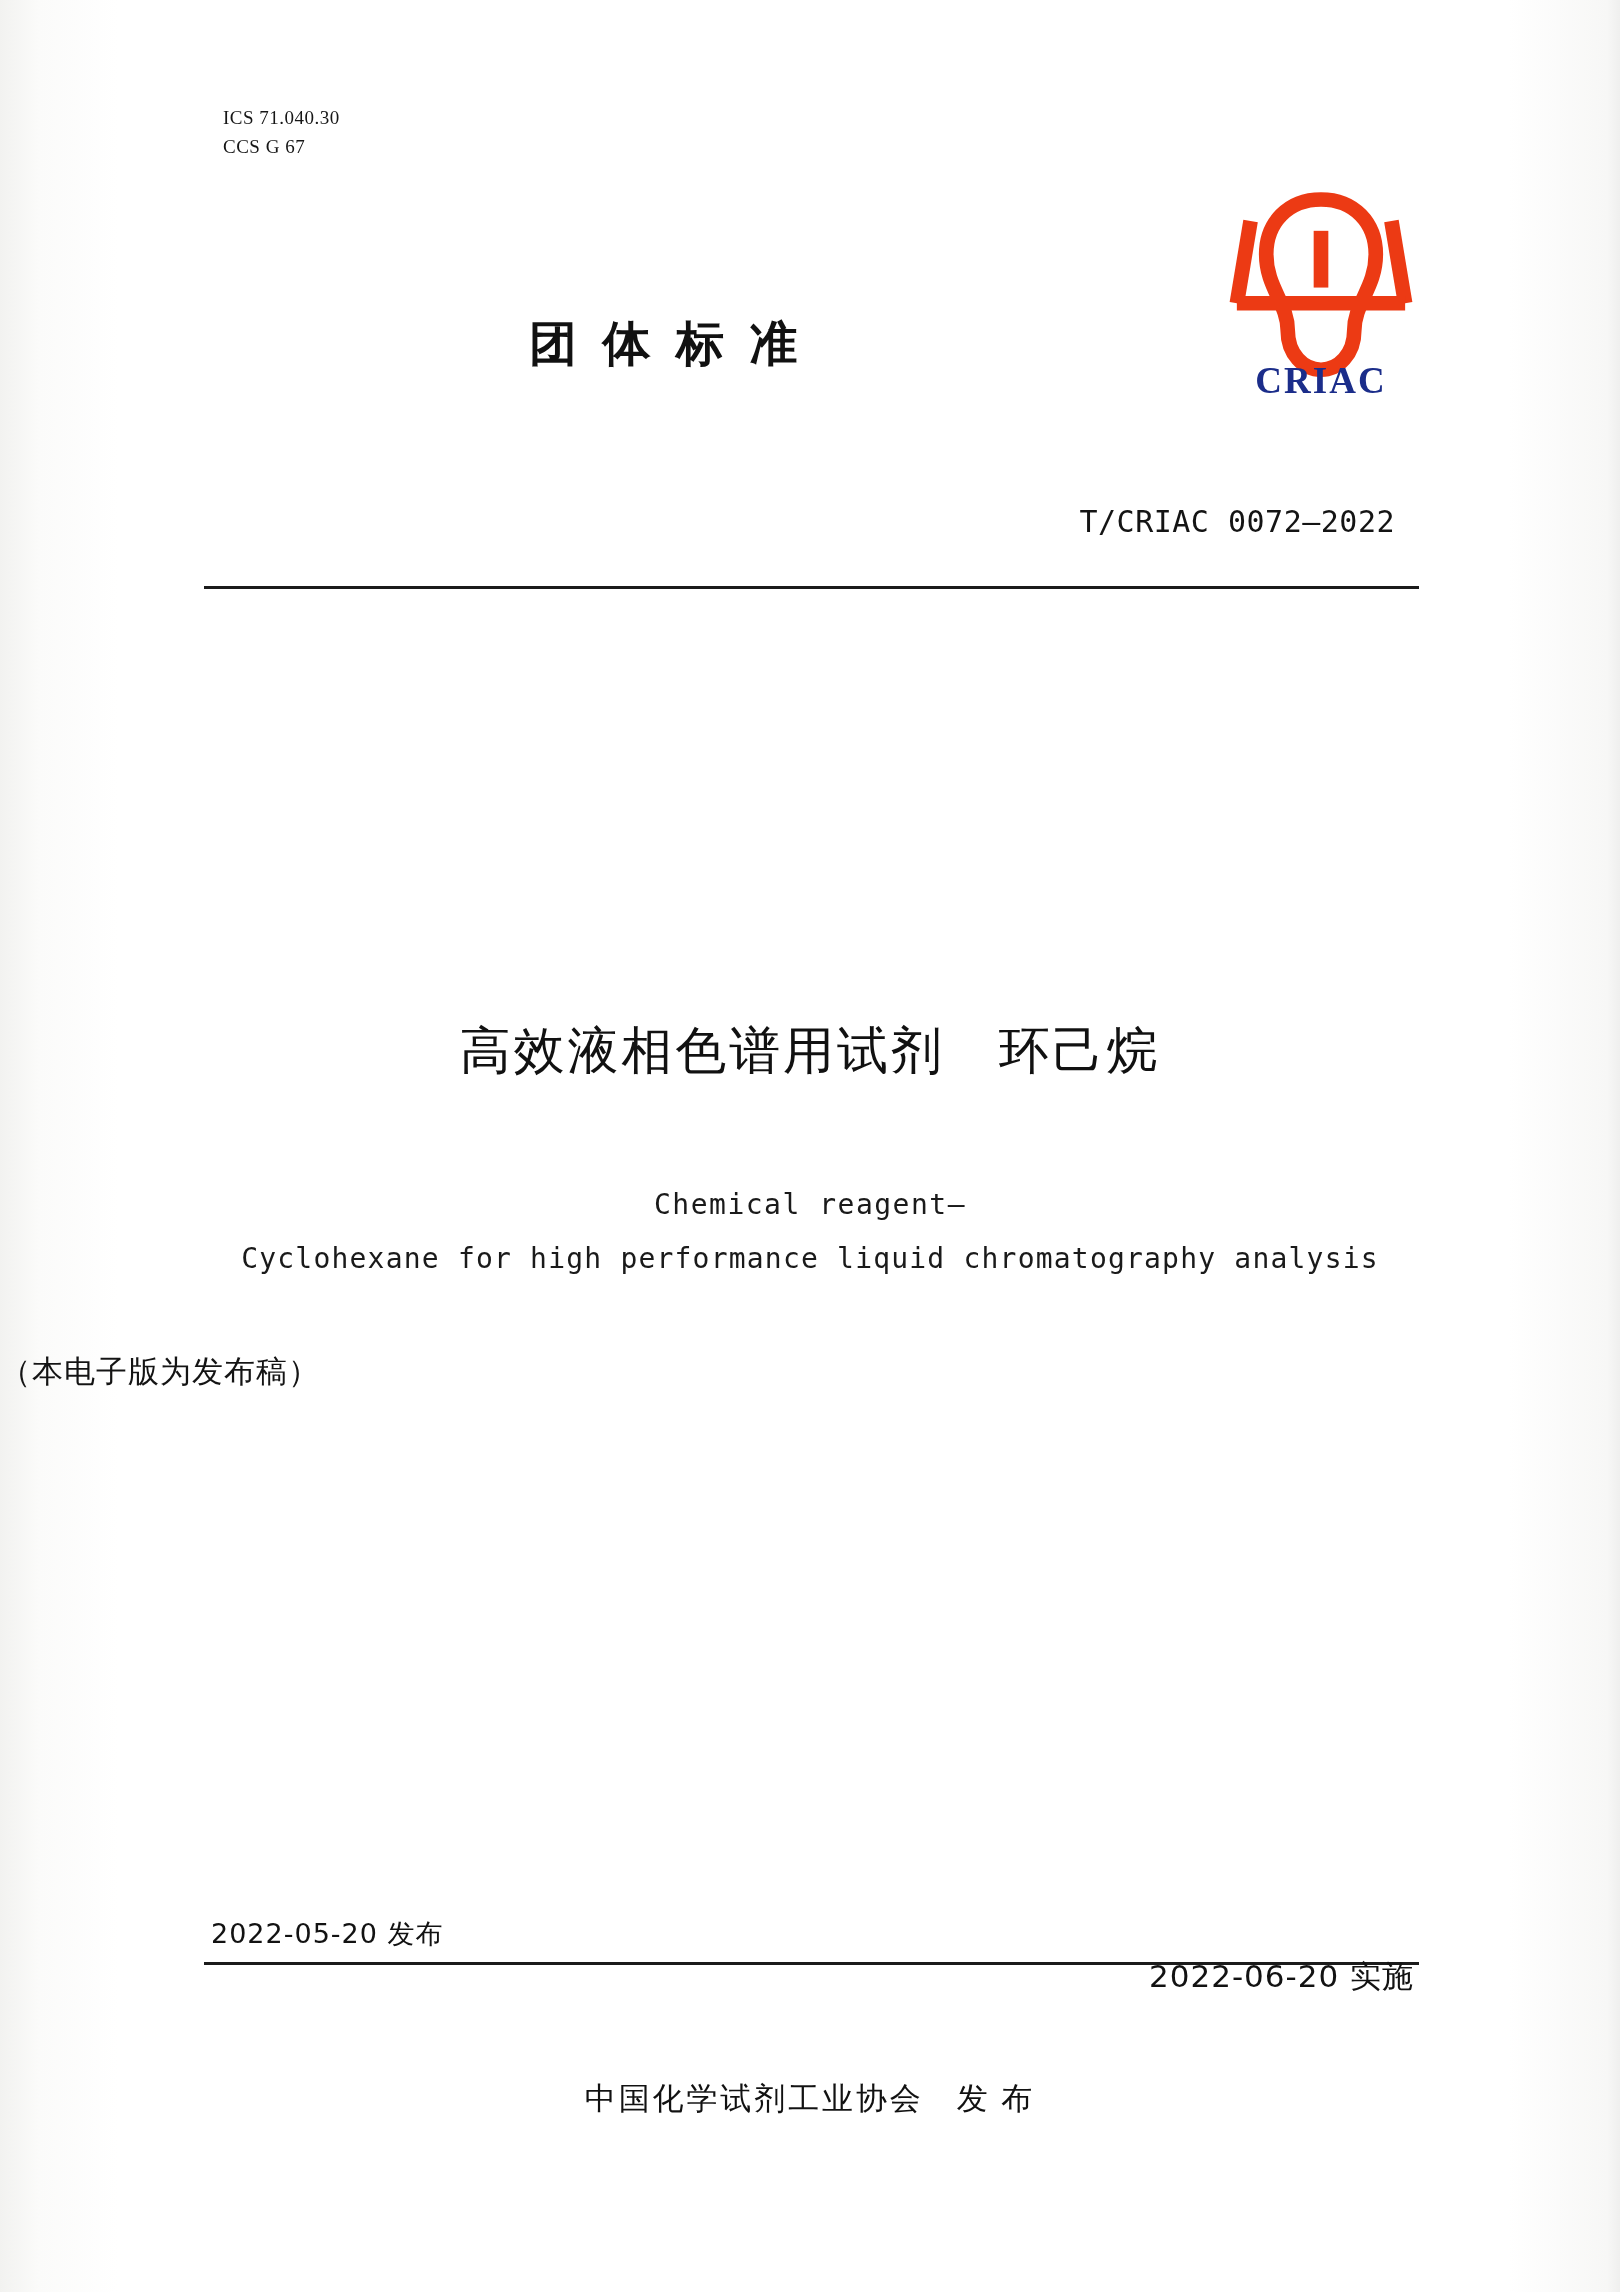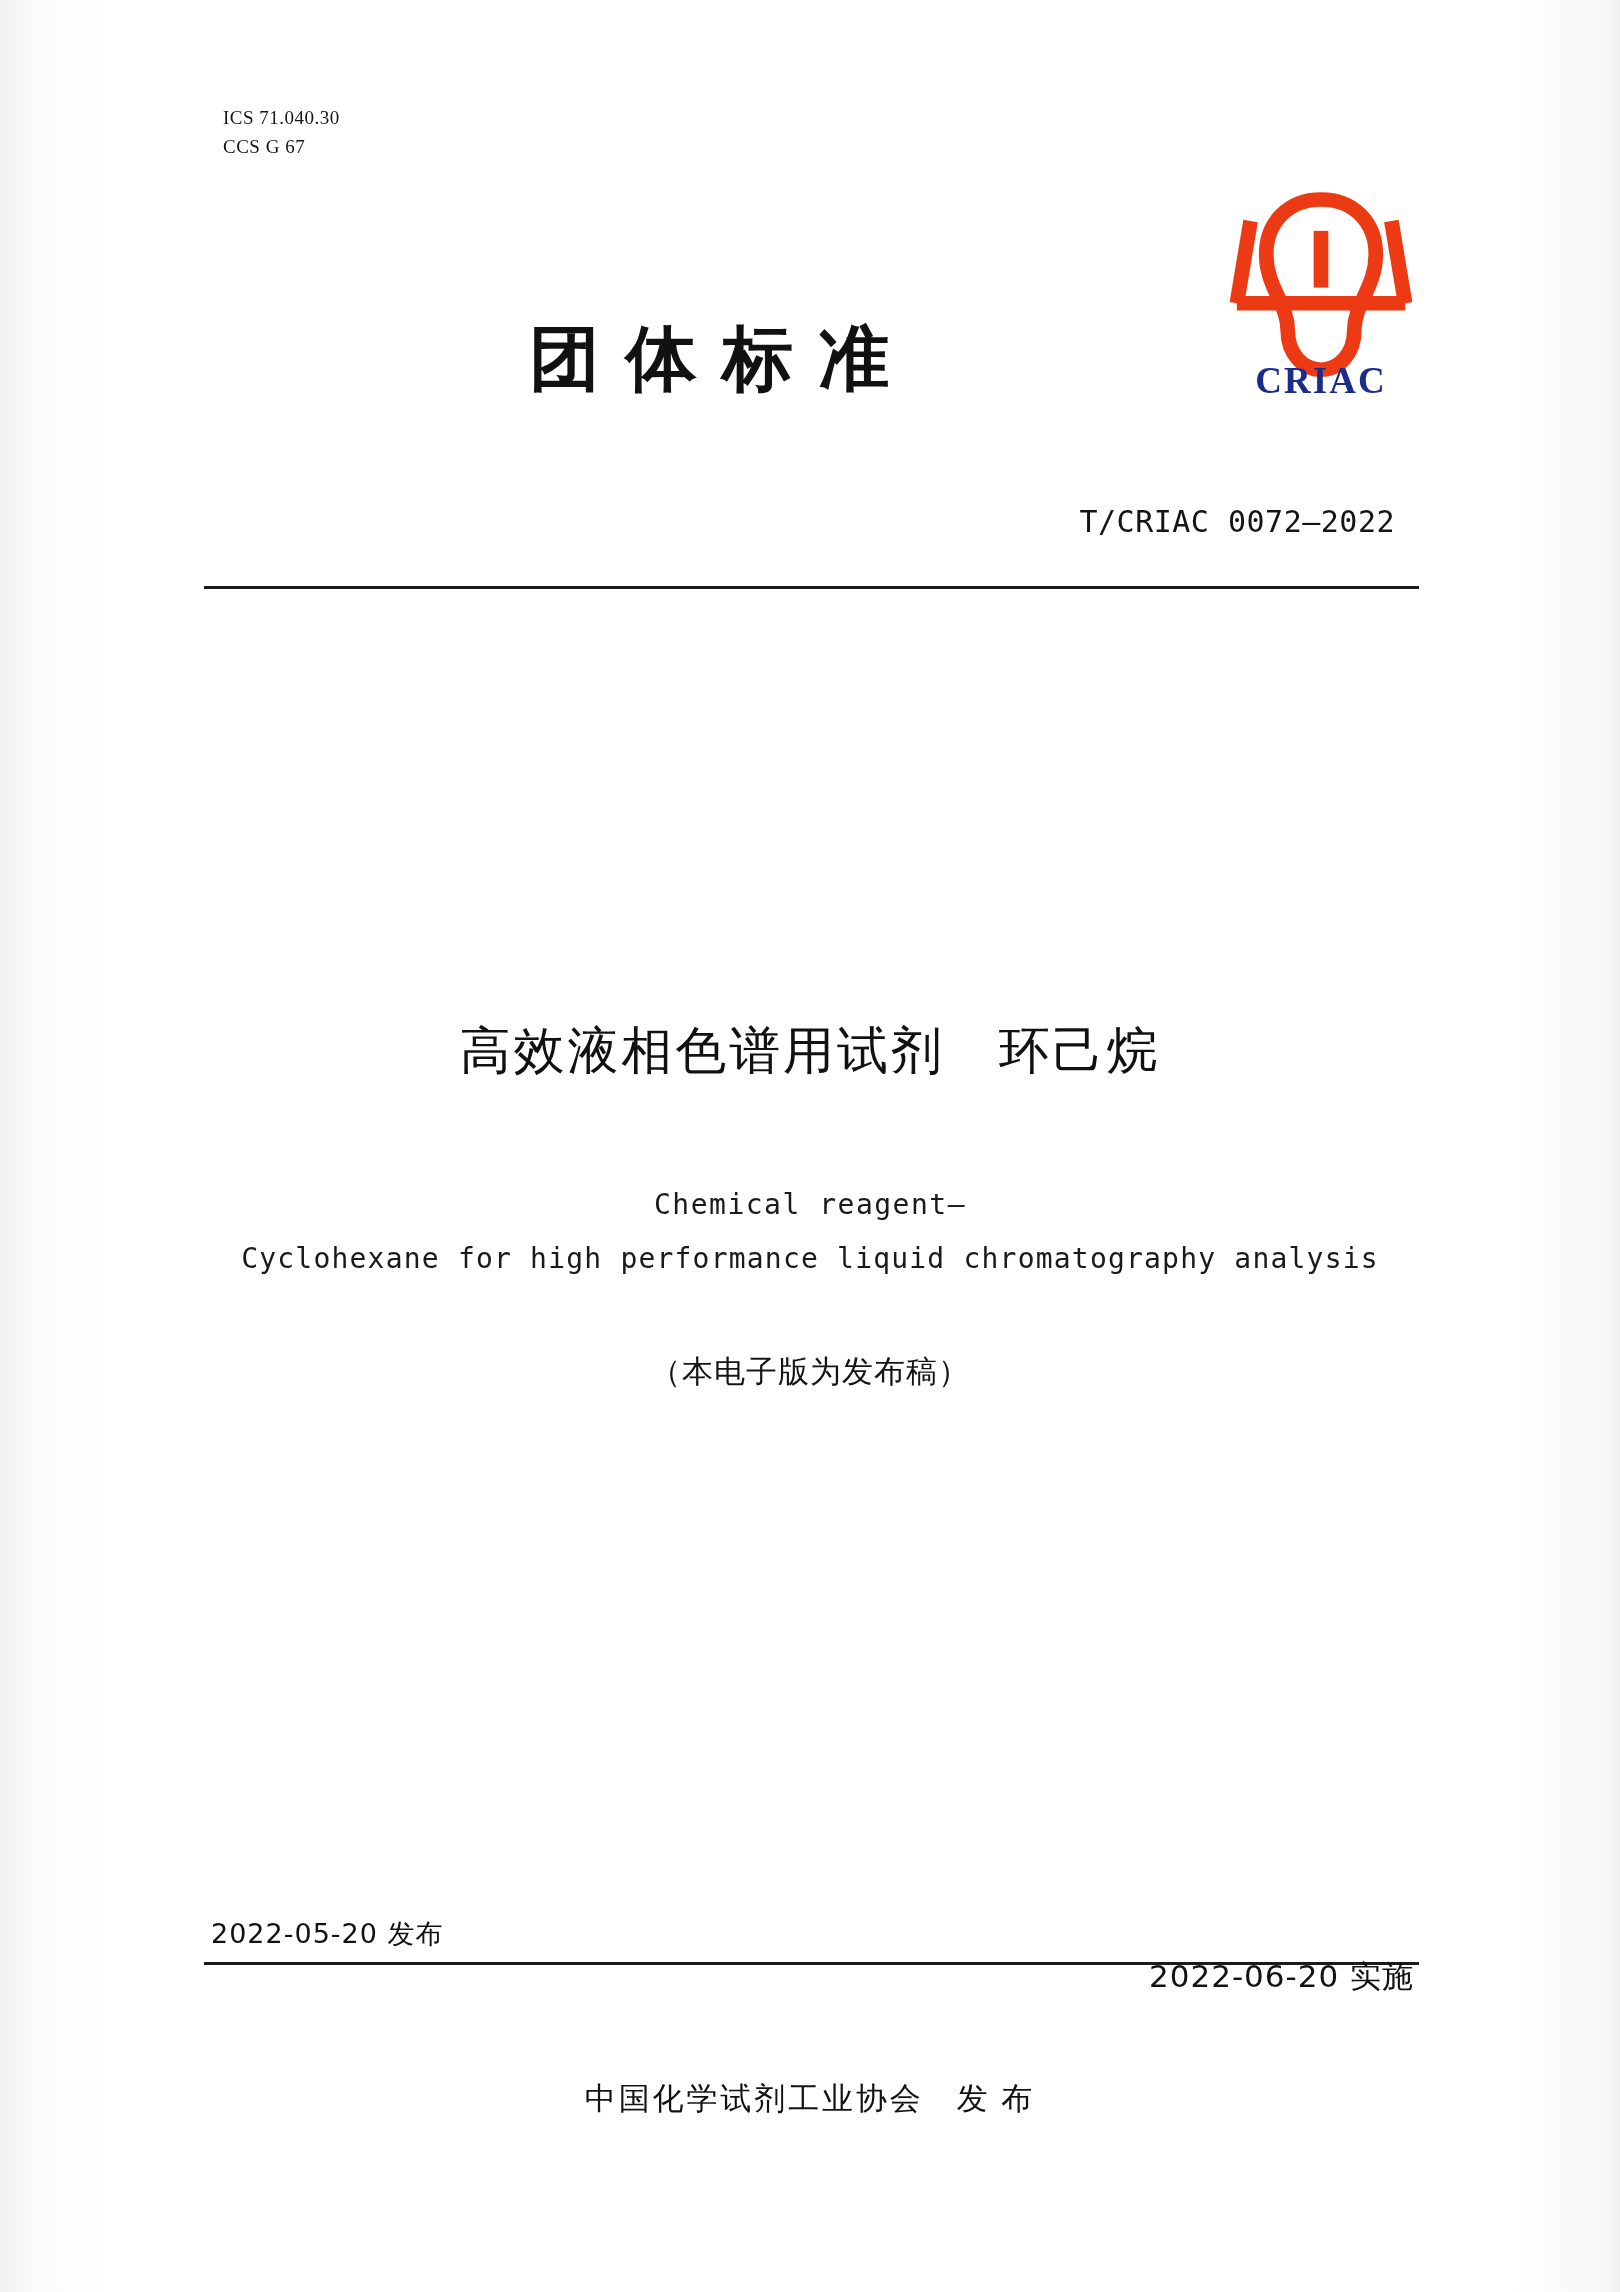--- a/index.html
+++ b/index.html
@@ -40,21 +40,21 @@
     color: #161616;
   }
   .codes div { white-space: pre; }
 
   
   .main-title {
     position: absolute;
     left: 529px;
     top: 312px;
     font-family: Liberation Sans, sans-serif;
-    font-size: 71px;
+    font-size: 48px;
     font-weight: bold;
     letter-spacing: 25.5px;
     color: #111111;
     white-space: nowrap;
   }
 
   
   .logo {
     position: absolute;
     left: 1217px;
@@ -145,21 +145,21 @@
     text-align: center;
     font-family: "DejaVu Sans Mono", monospace;
     font-size: 28px;
     letter-spacing: 1.2px;
     color: #1a1a1a;
   }
   .note {
     position: absolute;
     left: 0; right: 0;
     top: 1351px;
-    text-align: center;
+    text-align: left;
     font-family: "DejaVu Sans", sans-serif;
     font-size: 31px;
     letter-spacing: 1px;
     color: #141414;
   }
 
   
   .date-issue {
     position: absolute;
     left: 211px;

